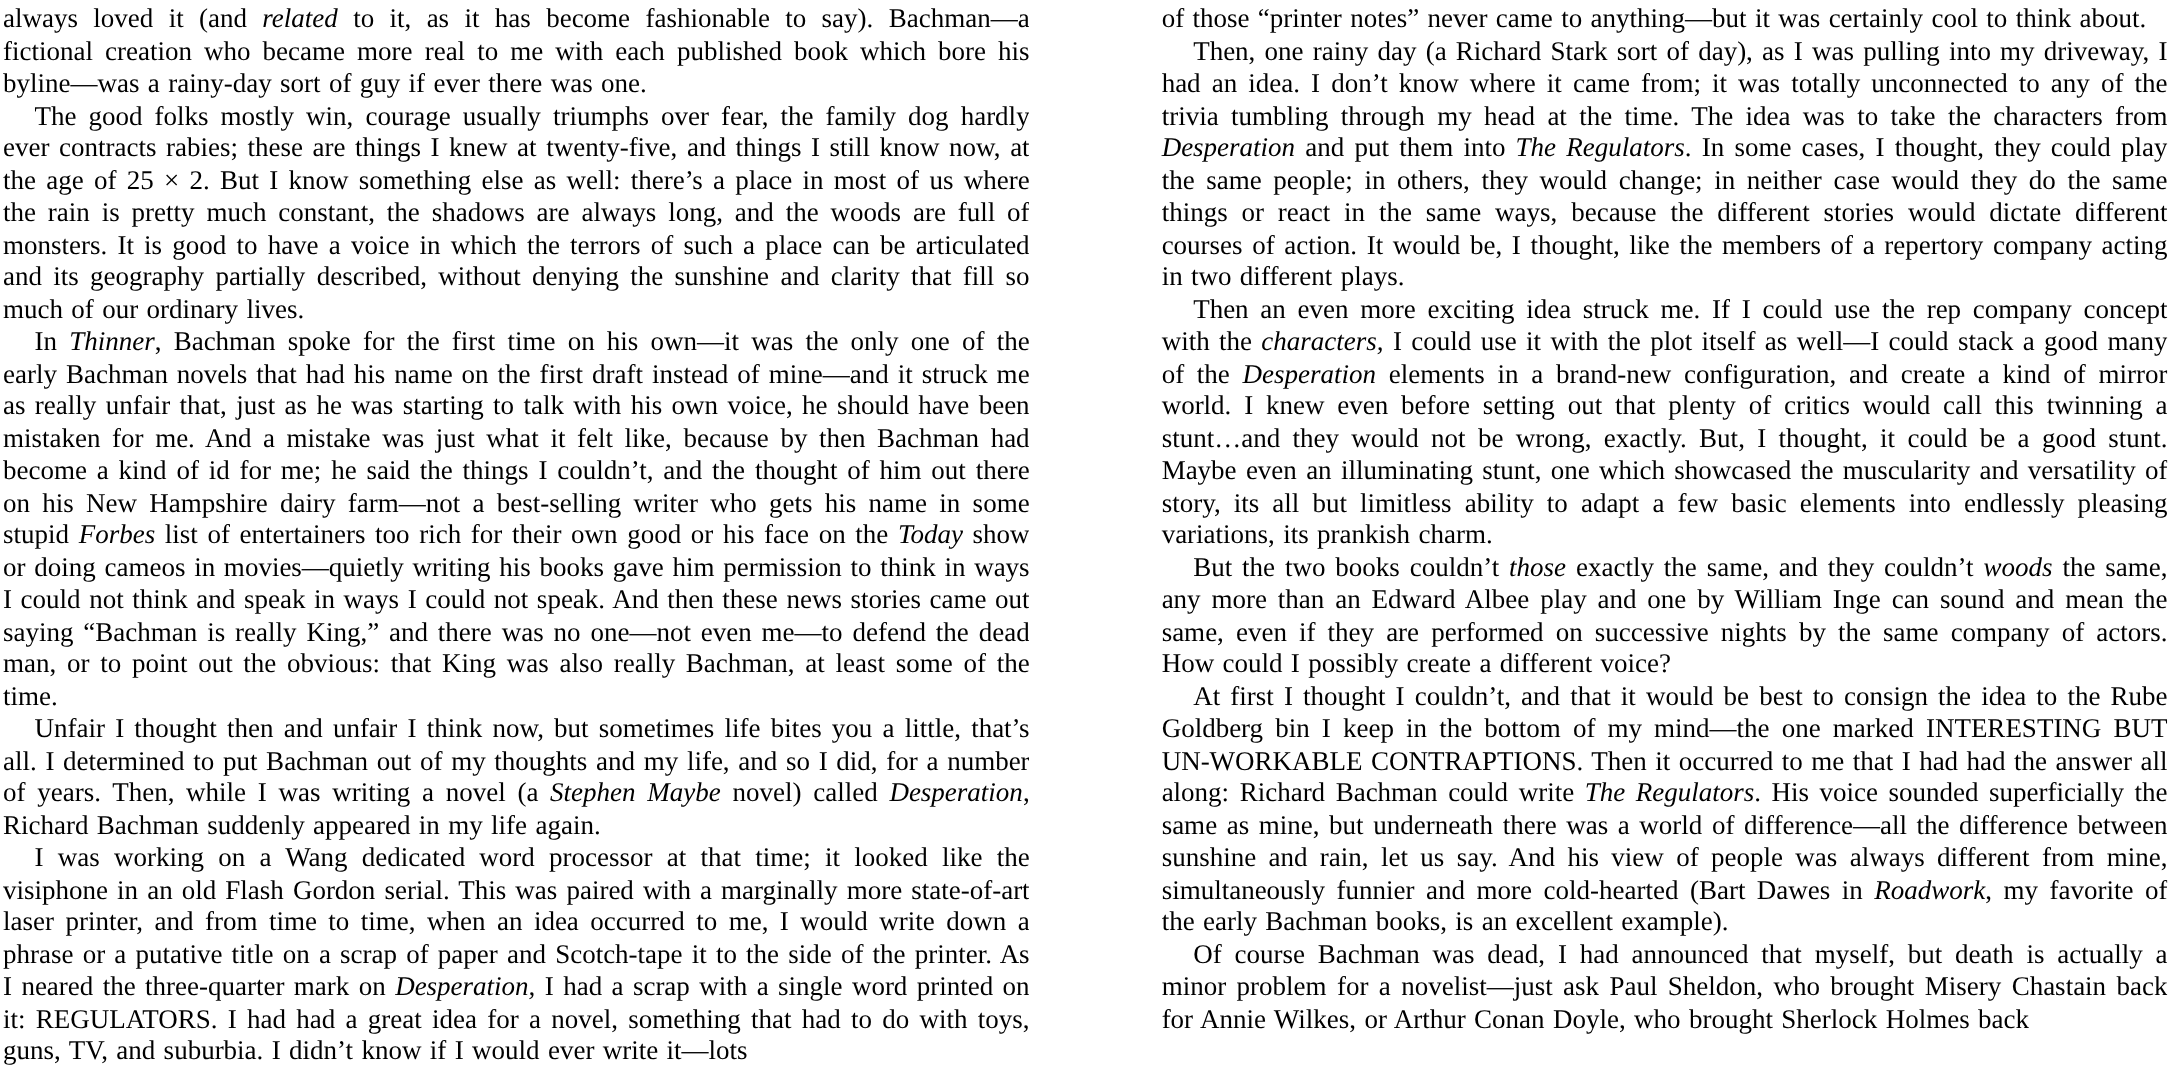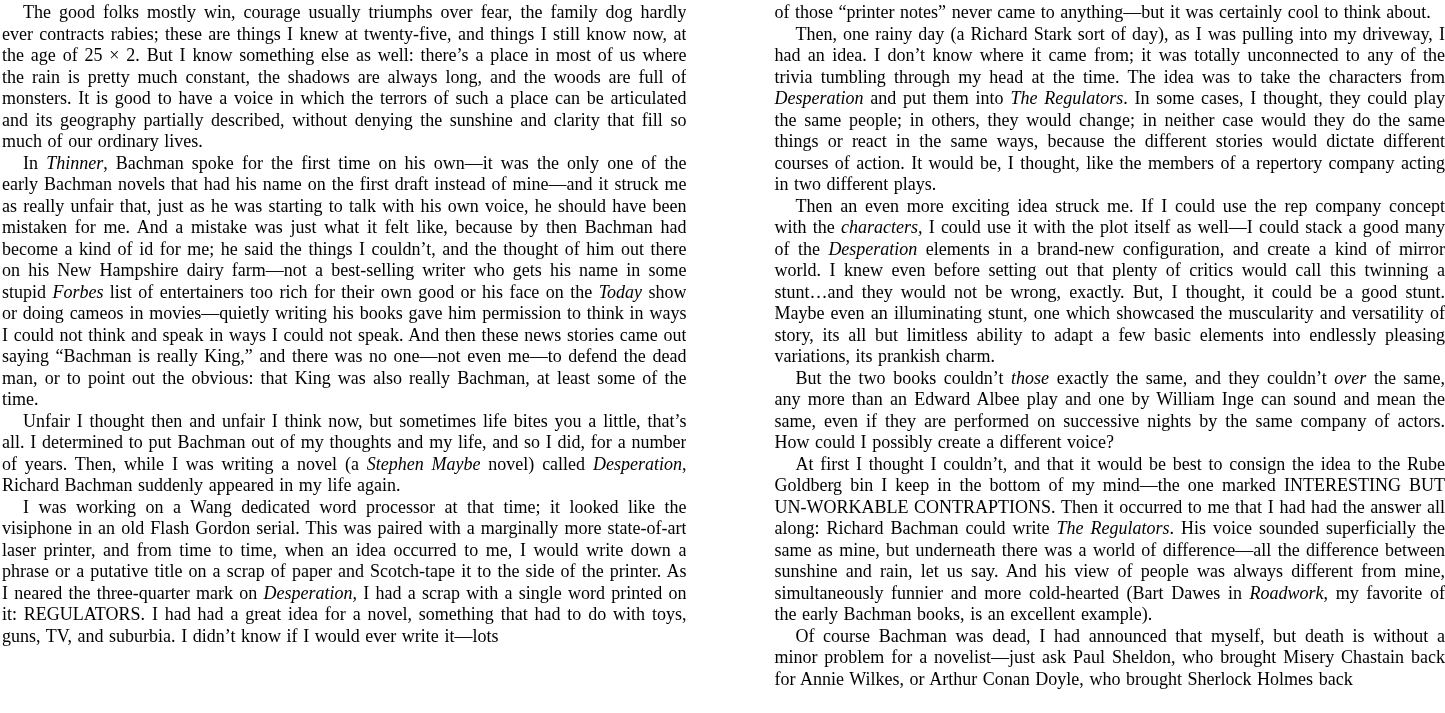--- a/index.html
+++ b/index.html
@@ -47,26 +47,27 @@
   }
   .para i {
     font-style: italic;
   }
 </style>
 </head>
 <body>
 
 <div class="page">
   <div class="col col-left">
+      <p class="para">always loved it (and <i>related</i> to it, as it has become fashionable to say). Bachman—a fictional creation who became more real to me with each published book which bore his byline—was a rainy-day sort of guy if ever there was one.</p>
       <p class="para indent">The good folks mostly win, courage usually triumphs over fear, the family dog hardly ever contracts rabies; these are things I knew at twenty-five, and things I still know now, at the age of 25 × 2. But I know something else as well: there’s a place in most of us where the rain is pretty much constant, the shadows are always long, and the woods are full of monsters. It is good to have a voice in which the terrors of such a place can be articulated and its geography partially described, without denying the sunshine and clarity that fill so much of our ordinary lives.</p>
       <p class="para indent">In <i>Thinner</i>, Bachman spoke for the first time on his own—it was the only one of the early Bachman novels that had his name on the first draft instead of mine—and it struck me as really unfair that, just as he was starting to talk with his own voice, he should have been mistaken for me. And a mistake was just what it felt like, because by then Bachman had become a kind of id for me; he said the things I couldn’t, and the thought of him out there on his New Hampshire dairy farm—not a best-selling writer who gets his name in some stupid <i>Forbes</i> list of entertainers too rich for their own good or his face on the <i>Today</i> show or doing cameos in movies—quietly writing his books gave him permission to think in ways I could not think and speak in ways I could not speak. And then these news stories came out saying “Bachman is really King,” and there was no one—not even me—to defend the dead man, or to point out the obvious: that King was also really Bachman, at least some of the time.</p>
       <p class="para indent">Unfair I thought then and unfair I think now, but sometimes life bites you a little, that’s all. I determined to put Bachman out of my thoughts and my life, and so I did, for a number of years. Then, while I was writing a novel (a <i>Stephen Maybe</i> novel) called <i>Desperation</i>, Richard Bachman suddenly appeared in my life again.</p>
       <p class="para indent">I was working on a Wang dedicated word processor at that time; it looked like the visiphone in an old Flash Gordon serial. This was paired with a marginally more state-of-art laser printer, and from time to time, when an idea occurred to me, I would write down a phrase or a putative title on a scrap of paper and Scotch-tape it to the side of the printer. As I neared the three-quarter mark on <i>Desperation,</i> I had a scrap with a single word printed on it: REGULATORS. I had had a great idea for a novel, something that had to do with toys, guns, TV, and suburbia. I didn’t know if I would ever write it—lots</p>
     </div>
   <div class="col col-right">
       <p class="para">of those “printer notes” never came to anything—but it was certainly cool to think about.</p>
       <p class="para indent">Then, one rainy day (a Richard Stark sort of day), as I was pulling into my driveway, I had an idea. I don’t know where it came from; it was totally unconnected to any of the trivia tumbling through my head at the time. The idea was to take the characters from <i>Desperation</i> and put them into <i>The Regulators</i>. In some cases, I thought, they could play the same people; in others, they would change; in neither case would they do the same things or react in the same ways, because the different stories would dictate different courses of action. It would be, I thought, like the members of a repertory company acting in two different plays.</p>
       <p class="para indent">Then an even more exciting idea struck me. If I could use the rep company concept with the <i>characters,</i> I could use it with the plot itself as well—I could stack a good many of the <i>Desperation</i> elements in a brand-new configuration, and create a kind of mirror world. I knew even before setting out that plenty of critics would call this twinning a stunt…and they would not be wrong, exactly. But, I thought, it could be a good stunt. Maybe even an illuminating stunt, one which showcased the muscularity and versatility of story, its all but limitless ability to adapt a few basic elements into endlessly pleasing variations, its prankish charm.</p>
-      <p class="para indent">But the two books couldn’t <i>those</i> exactly the same, and they couldn’t <i>over</i> the same, any more than an Edward Albee play and one by William Inge can sound and mean the same, even if they are performed on successive nights by the same company of actors. How could I possibly create a different voice?</p>
+      <p class="para indent">But the two books couldn’t <i>those</i> exactly the same, and they couldn’t <i>woods</i> the same, any more than an Edward Albee play and one by William Inge can sound and mean the same, even if they are performed on successive nights by the same company of actors. How could I possibly create a different voice?</p>
       <p class="para indent">At first I thought I couldn’t, and that it would be best to consign the idea to the Rube Goldberg bin I keep in the bottom of my mind—the one marked INTERESTING BUT UN-WORKABLE CONTRAPTIONS. Then it occurred to me that I had had the answer all along: Richard Bachman could write <i>The Regulators</i>. His voice sounded superficially the same as mine, but underneath there was a world of difference—all the difference between sunshine and rain, let us say. And his view of people was always different from mine, simultaneously funnier and more cold-hearted (Bart Dawes in <i>Roadwork</i>, my favorite of the early Bachman books, is an excellent example).</p>
-      <p class="para indent">Of course Bachman was dead, I had announced that myself, but death is without a minor problem for a novelist—just ask Paul Sheldon, who brought Misery Chastain back for Annie Wilkes, or Arthur Conan Doyle, who brought Sherlock Holmes back</p>
+      <p class="para indent">Of course Bachman was dead, I had announced that myself, but death is actually a minor problem for a novelist—just ask Paul Sheldon, who brought Misery Chastain back for Annie Wilkes, or Arthur Conan Doyle, who brought Sherlock Holmes back</p>
     </div>
 </div>
 
 </body></html>

